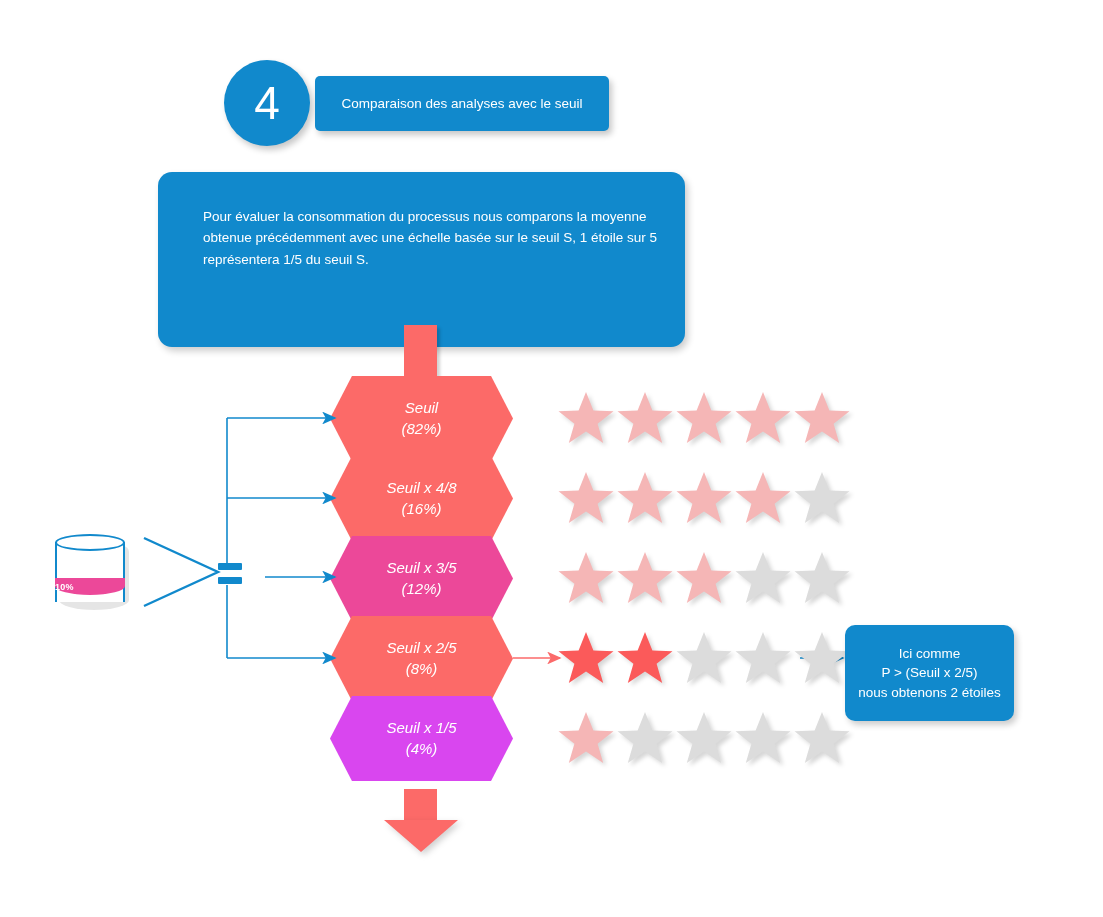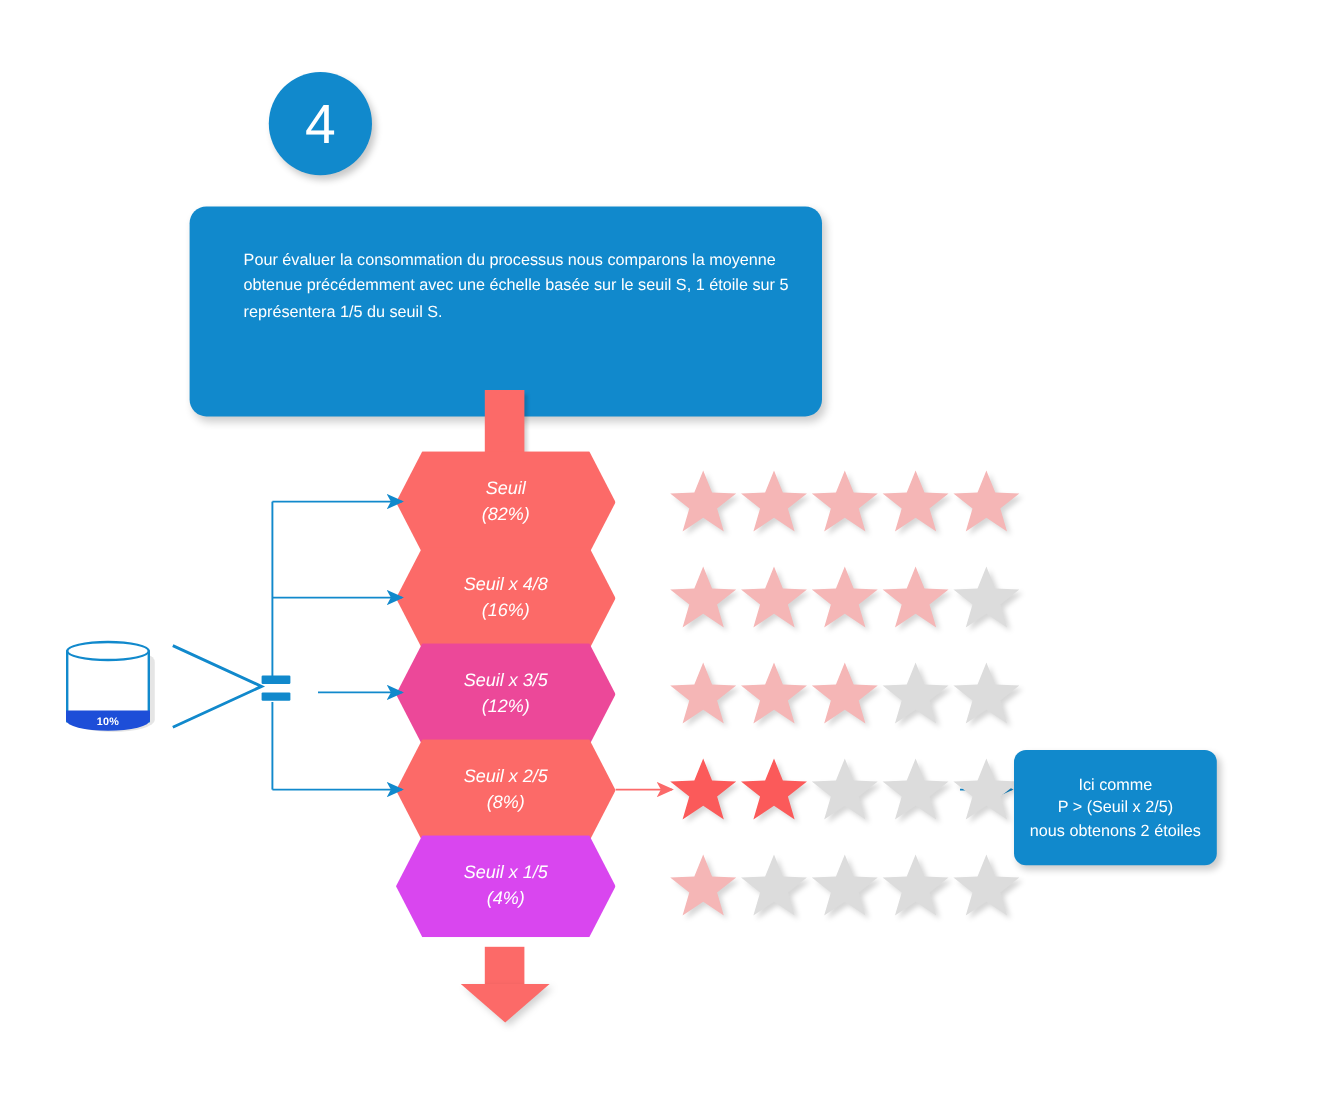--- a/index.html
+++ b/index.html
@@ -79,24 +79,24 @@
 
   
   .cyl{position:absolute;left:55px;top:534px;width:72px;height:76px;}
   .cyl-body{
     position:absolute;left:0;top:8px;width:70px;height:60px;
     background:#ffffff;
     border-left:2px solid #1189cc;border-right:2px solid #1189cc;
     box-sizing:border-box;
   }
   .cyl-fill{
-    position:absolute;left:0;bottom:1px;width:70px;height:17px;
-    background:#1d4ed8;
+    position:absolute;left:0;bottom:15px;width:70px;height:17px;
+    background:#ec4899;
     border-radius:0 0 35px 35px / 0 0 9px 9px;
-    display:flex;align-items:center;justify-content:center;
+    display:flex;align-items:center;justify-content:flex-start;
   }
   .cyl-fill span{color:#fff;font-size:9px;font-weight:bold;letter-spacing:.3px;}
   .cyl-top{
     position:absolute;left:0;top:0;width:70px;height:17px;
     border:2px solid #1189cc;border-radius:50%;
     background:#ffffff;box-sizing:border-box;
   }
   .cyl-shadow{
     position:absolute;left:4px;top:12px;width:70px;height:64px;
     background:rgba(0,0,0,.10);border-radius:6px 6px 35px 35px/6px 6px 10px 10px;
@@ -131,20 +131,23 @@
   }
   .callout span{color:#fff;font-size:13.5px;line-height:1.45;}
 </style>
 </head>
 <body>
 
 <div id="stage">
 
   <div class="step-circle">
     <span>4</span>
+  </div>
+  <div class="step-title">
+    <span>Comparaison des analyses avec le seuil</span>
   </div>
 
   <div class="desc-box">
     <span>Pour évaluer la consommation du processus nous comparons la moyenne obtenue précédemment  avec une échelle basée sur le seuil S, 1 étoile sur 5 représentera 1/5 du seuil S.</span>
   </div>
 
   <div class="funnel-top-shaft"></div>
   <div class="funnel-bot-shaft"></div>
   <div class="funnel-bot-head"></div>
 

